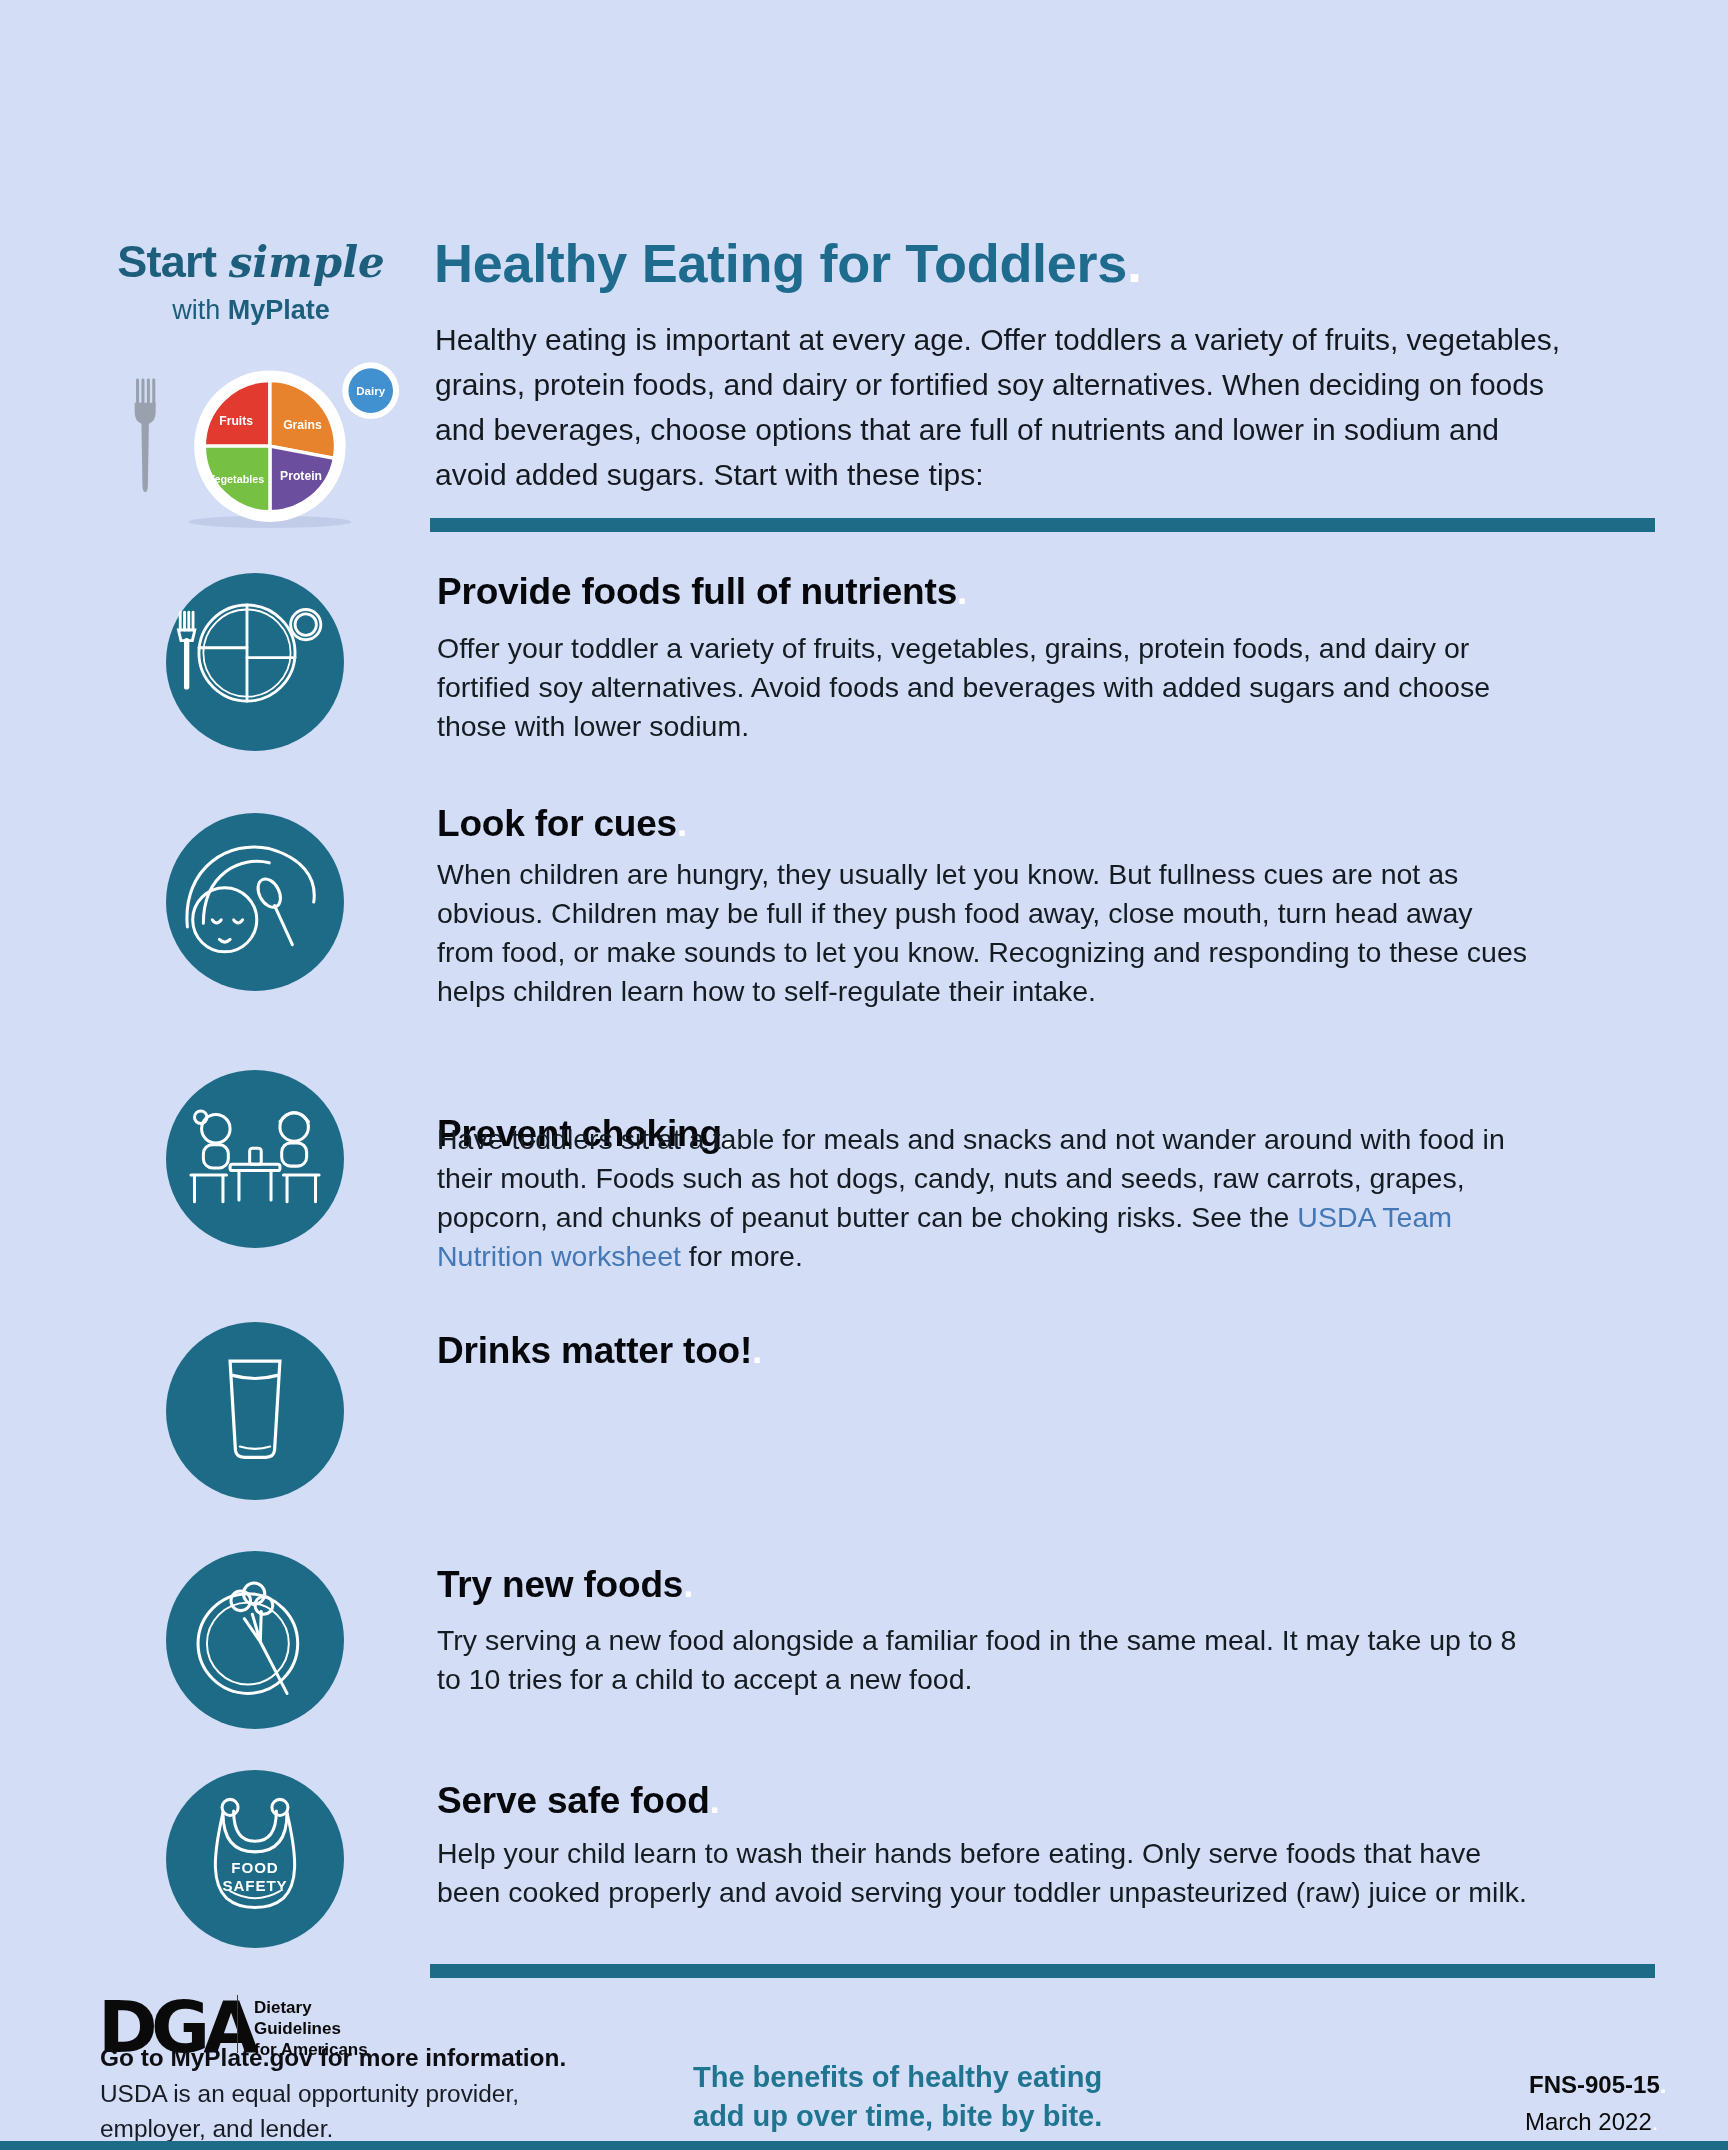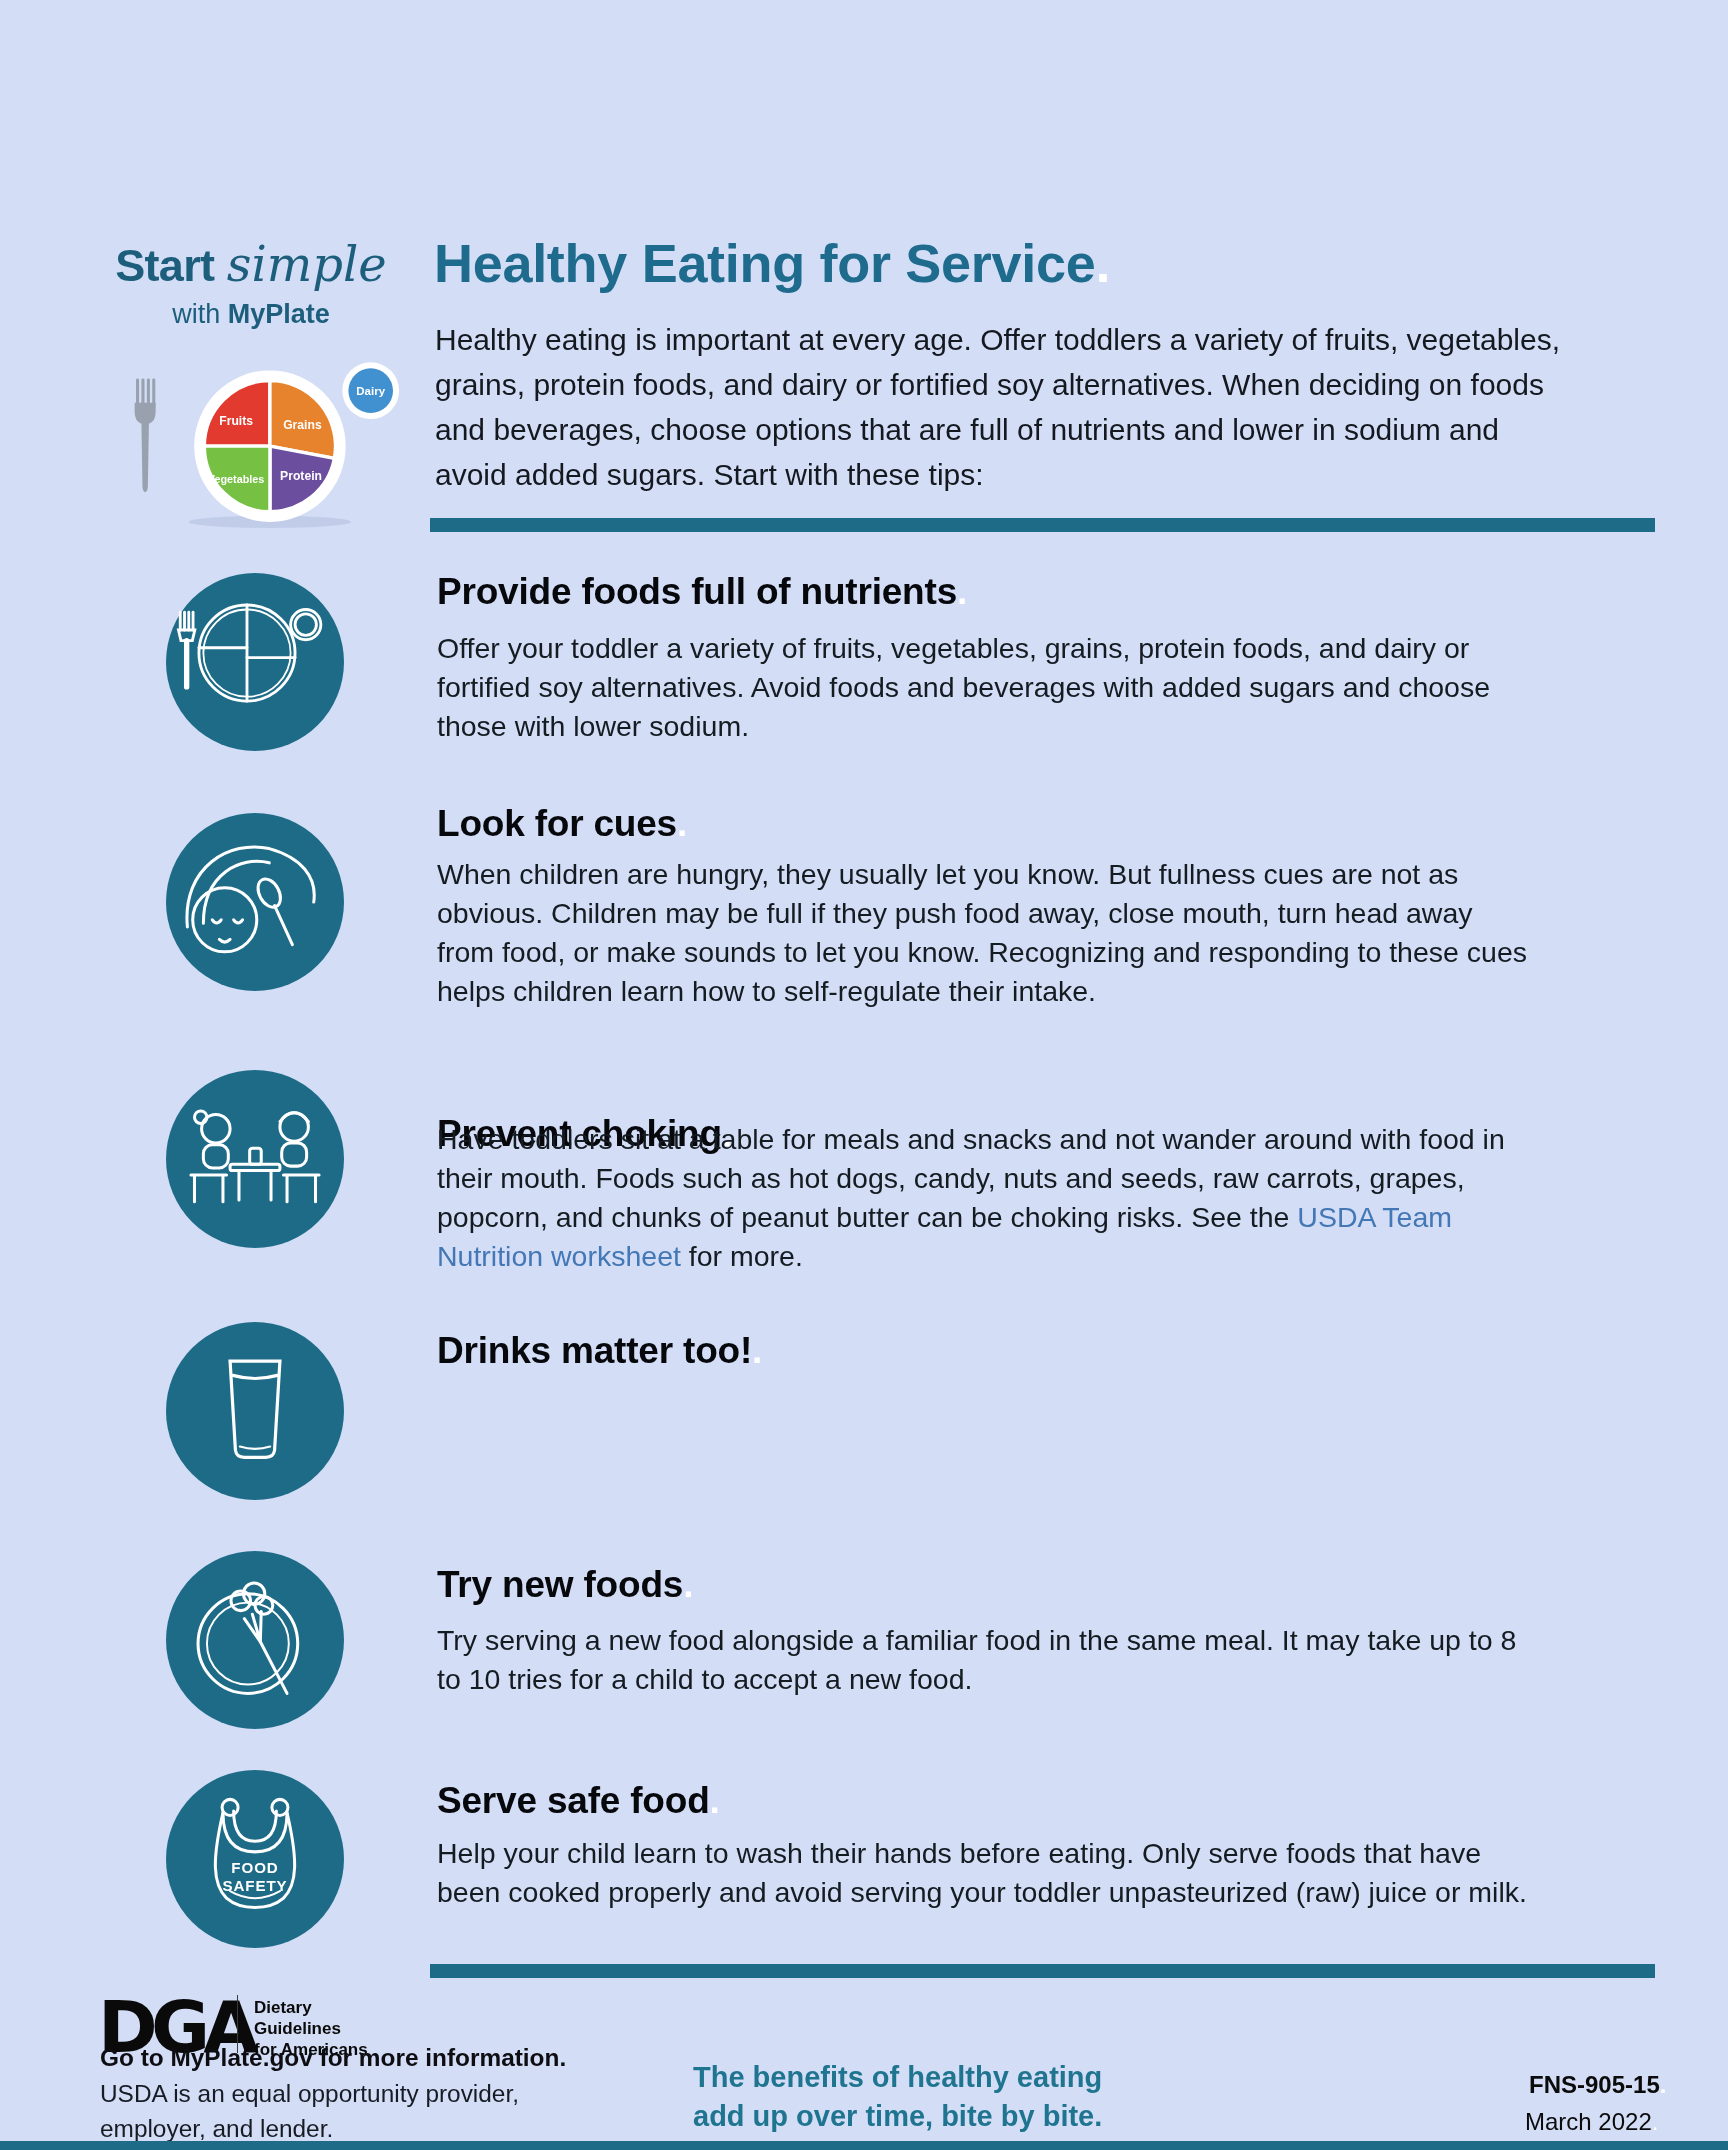--- a/index.html
+++ b/index.html
@@ -9,21 +9,21 @@
   }
   
   .banner{position:absolute;left:0;top:0;width:1728px;height:158px;background:#1E6B87;}
   .usda-logo{position:absolute;left:100px;top:30px;width:168px;height:92px;}
   .banner-agency{position:absolute;left:287px;top:35px;color:#fff;font-size:33px;font-weight:600;letter-spacing:0.3px;}
   .banner-dept{position:absolute;left:289px;top:91px;color:#fff;font-size:20.3px;font-weight:400;letter-spacing:0.8px;}
   
   .ss-logo{position:absolute;left:95px;top:236px;width:312px;text-align:center;color:#1C5E7C;}
   .ss-line1{font-size:45px;}
   .ss-start{font-weight:800;letter-spacing:-0.7px;}
-  .ss-simple{font-family:"DejaVu Serif",serif;font-style:italic;font-weight:400;font-size:48px;margin-top:33px;}
+  .ss-simple{font-family:"DejaVu Serif",serif;font-style:italic;font-weight:700;font-size:42px;margin-top:33px;}
   .ss-line2{font-size:27px;margin-top:6.8px;}
   .ss-brand{font-weight:800;}
   .plate-art{position:absolute;left:95px;top:319px;width:312px;height:211px;}
   
   .doc-title{position:absolute;left:434px;top:232px;font-size:54px;font-weight:700;color:#1E6B8E;letter-spacing:-0.3px;}
   .wdot{color:#ffffff;}
   .intro{position:absolute;left:435px;top:317px;width:1125px;font-size:30px;line-height:45px;color:#14181f;}
   .bar{position:absolute;left:430px;width:1225px;height:14.2px;background:#1E6B87;}
   #bar-top{top:518px;}
   #bar-bottom{top:1964px;}
@@ -96,21 +96,21 @@
       <text x="304" y="238" font-size="18">Protein</text>
     </g>
 
     <g>
       <circle cx="407" cy="106" r="42" fill="#ffffff"></circle>
       <circle cx="407" cy="106" r="33" fill="#4191D0"></circle>
       <text x="407" y="113" font-size="17" font-weight="700" fill="#ffffff" text-anchor="middle" font-family="Liberation Sans, sans-serif">Dairy</text>
     </g>
   </svg>
 
-  <div class="doc-title"><span>Healthy Eating for Service</span><span class="wdot">.</span></div>
+  <div class="doc-title"><span>Healthy Eating for Toddlers</span><span class="wdot">.</span></div>
   <div class="intro">Healthy eating is important at every age. Offer toddlers a variety of fruits, vegetables, grains, protein foods, and dairy or fortified soy alternatives. When deciding on foods and beverages, choose options that are full of nutrients and lower in sodium and avoid added sugars. Start with these tips:</div>
   <div class="bar" id="bar-top"></div>
 
   <div class="sec-icon" id="icon1">
     <svg viewBox="0 0 100 100" fill="none" stroke="#ffffff" stroke-width="1.6" stroke-linecap="round">
       <line x1="8" y1="22" x2="8" y2="32"></line>
         <line x1="10.4" y1="22" x2="10.4" y2="32"></line>
       <line x1="12.8" y1="22" x2="12.8" y2="32"></line>
         <line x1="15.2" y1="22" x2="15.2" y2="32"></line>
       <path d="M7,32 L16.2,32 L14.8,38 L8.4,38 Z"></path>

